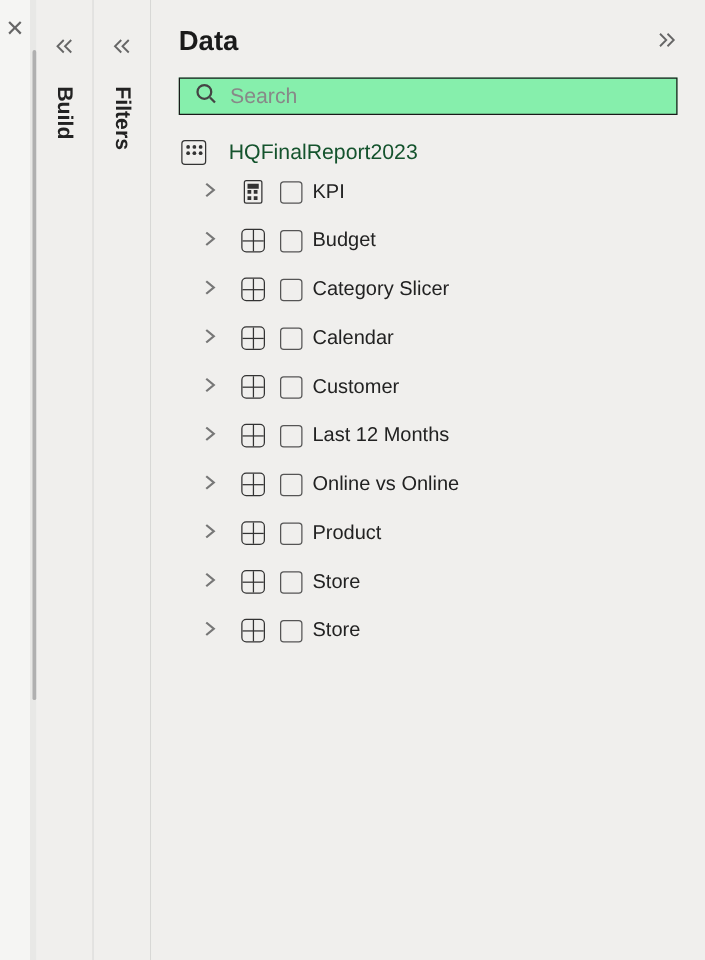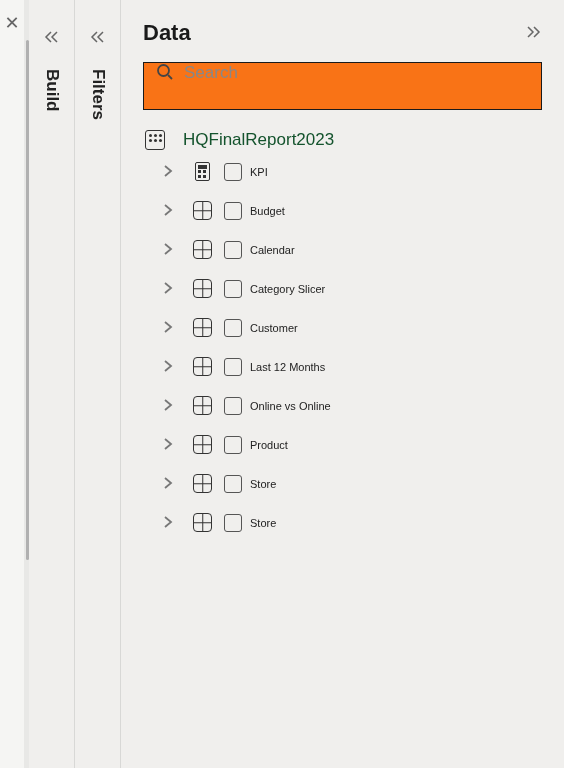--- a/index.html
+++ b/index.html
@@ -87,24 +87,24 @@
       align-items: center;
       margin-bottom: 16px;
     }
     .data-title {
       font-size: 22px;
       font-weight: 600;
       color: #1a1a1a;
     }
     .search-box {
       display: flex;
-      align-items: flex-start;
-      background: #f97316;
+      align-items: center;
+      background: #86efac;
       border: 1.5px solid #1a1a1a;
-      height: 48px;
+      height: 30px;
       padding: 0 12px;
       margin-bottom: 20px;
     }
     .search-icon {
       margin-right: 10px;
       color: #444;
     }
     .search-input {
       border: none;
       outline: none;
@@ -228,21 +228,21 @@
     }
     .checkbox {
       width: 18px;
       height: 18px;
       border: 1.5px solid #555;
       border-radius: 3px;
       margin-right: 8px;
       cursor: pointer;
     }
     .item-label {
-      font-size: 11px;
+      font-size: 16px;
       color: #222;
     }
   </style>
 </head>
 <body>
 
 <div class="close-bar">
   <span class="close-x">✕</span>
 </div>
 
@@ -313,31 +313,31 @@
         <span class="item-label">Budget</span>
       </div>
       <div class="tree-item">
         <span class="expand-chevron"><svg width="10" height="12" viewBox="0 0 10 12">
             <path d="M2 1 L8 6 L2 11" stroke="#777" stroke-width="1.8" fill="none"></path>
           </svg></span>
         <span class="item-icon">
           <span class="table-icon"></span>
         </span>
         <span class="checkbox"></span>
+        <span class="item-label">Category Slicer</span>
+      </div>
+      <div class="tree-item">
+        <span class="expand-chevron"><svg width="10" height="12" viewBox="0 0 10 12">
+            <path d="M2 1 L8 6 L2 11" stroke="#777" stroke-width="1.8" fill="none"></path>
+          </svg></span>
+        <span class="item-icon">
+          <span class="table-icon"></span>
+        </span>
+        <span class="checkbox"></span>
         <span class="item-label">Calendar</span>
-      </div>
-      <div class="tree-item">
-        <span class="expand-chevron"><svg width="10" height="12" viewBox="0 0 10 12">
-            <path d="M2 1 L8 6 L2 11" stroke="#777" stroke-width="1.8" fill="none"></path>
-          </svg></span>
-        <span class="item-icon">
-          <span class="table-icon"></span>
-        </span>
-        <span class="checkbox"></span>
-        <span class="item-label">Category Slicer</span>
       </div>
       <div class="tree-item">
         <span class="expand-chevron"><svg width="10" height="12" viewBox="0 0 10 12">
             <path d="M2 1 L8 6 L2 11" stroke="#777" stroke-width="1.8" fill="none"></path>
           </svg></span>
         <span class="item-icon">
           <span class="table-icon"></span>
         </span>
         <span class="checkbox"></span>
         <span class="item-label">Customer</span>

